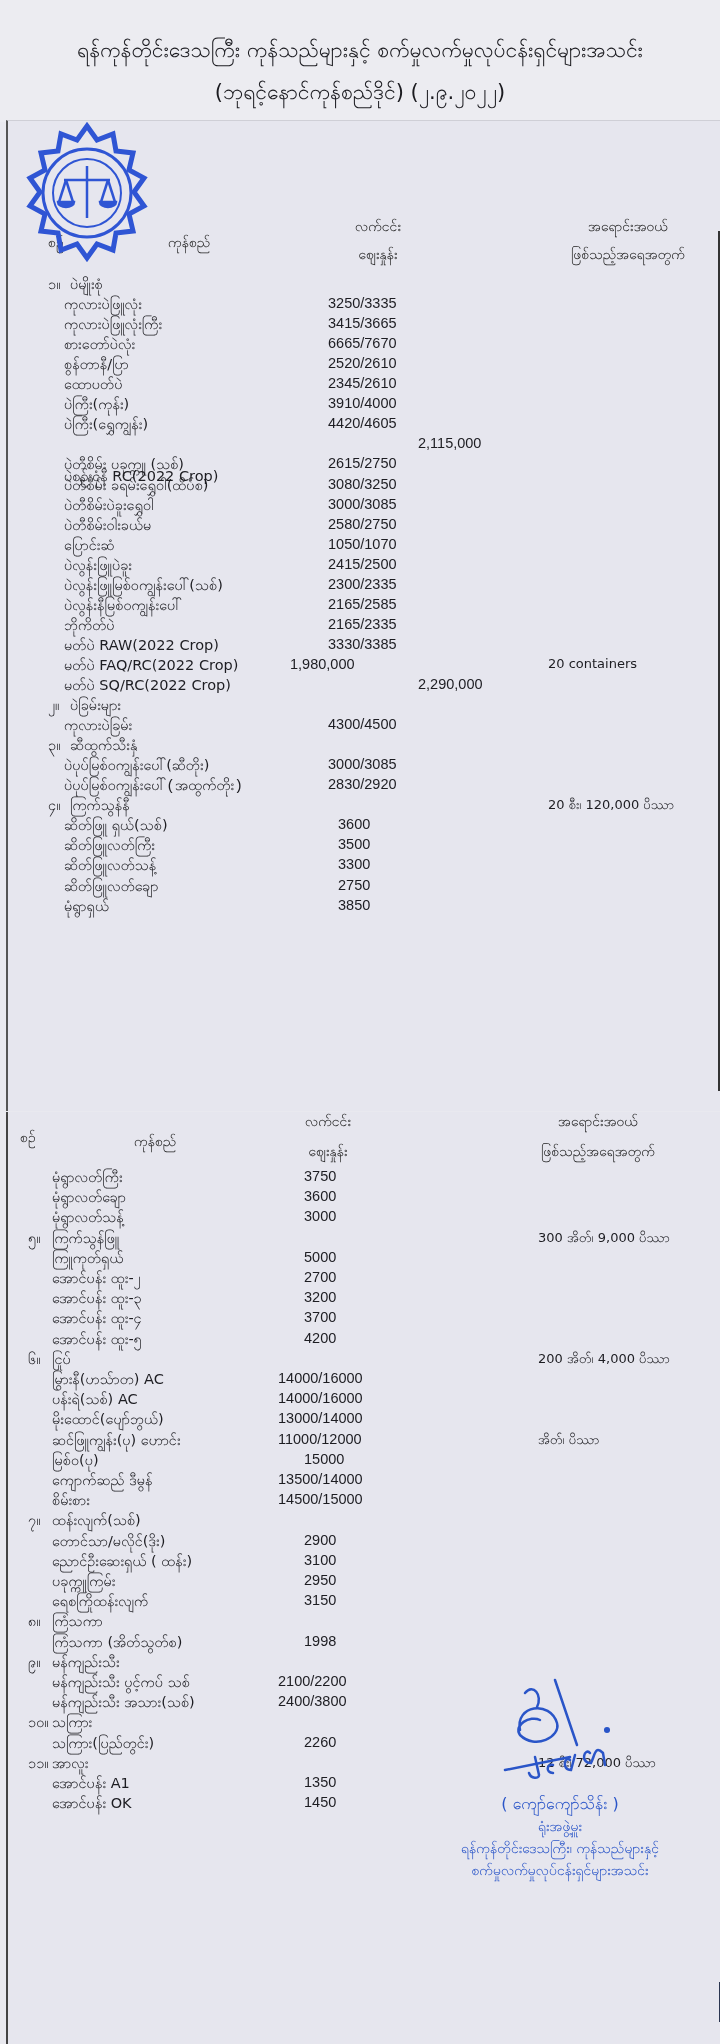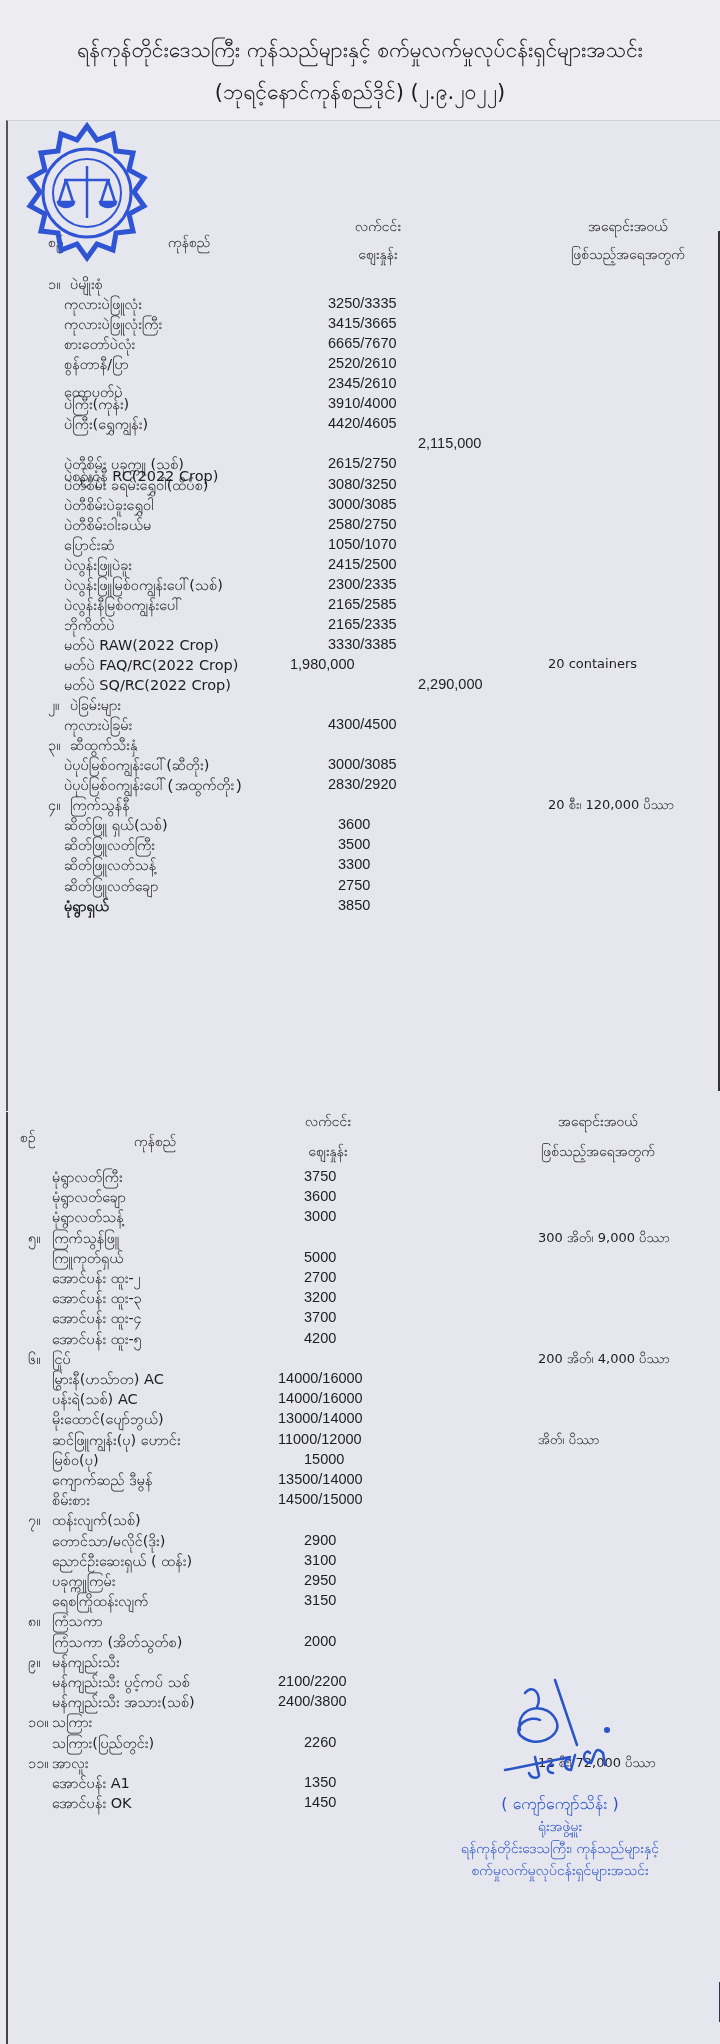--- a/index.html
+++ b/index.html
@@ -77,21 +77,21 @@
       </div>
       <div class="row" style="top: 234.2px;">
         <span class="num" style="left: 40px;"></span>
         <span class="name" style="left: 56px;">စွန်တာနီ/ပြာ</span>
         <span class="price" style="left: 320px;">2520/2610</span>
         <span class="big" style="left: 410px;"></span>
         <span class="note" style="left: 540px;"></span>
       </div>
       <div class="row" style="top: 254.25px;">
         <span class="num" style="left: 40px;"></span>
-        <span class="name" style="left: 56px; margin-top: 8px;">ထောပတ်ပဲ</span>
+        <span class="name" style="left: 56px;">ထောပတ်ပဲ</span>
         <span class="price" style="left: 320px;">2345/2610</span>
         <span class="big" style="left: 410px;"></span>
         <span class="note" style="left: 540px;"></span>
       </div>
       <div class="row" style="top: 274.3px;">
         <span class="num" style="left: 40px;"></span>
         <span class="name" style="left: 56px;">ပဲကြီး(ကုန်း)</span>
         <span class="price" style="left: 320px;">3910/4000</span>
         <span class="big" style="left: 410px;"></span>
         <span class="note" style="left: 540px;"></span>
@@ -259,21 +259,21 @@
       </div>
       <div class="row" style="top: 755.5px;">
         <span class="num" style="left: 40px;"></span>
         <span class="name" style="left: 56px;">ဆိတ်ဖြူလတ်ချော</span>
         <span class="price" style="left: 330px;">2750</span>
         <span class="big" style="left: 410px;"></span>
         <span class="note" style="left: 540px;"></span>
       </div>
       <div class="row" style="top: 775.55px;">
         <span class="num" style="left: 40px;"></span>
-        <span class="name" style="left: 56px; font-weight: bold;">မုံရွာရှယ်</span>
+        <span class="name" style="left: 56px;">မုံရွာရှယ်</span>
         <span class="price" style="left: 330px;">3850</span>
         <span class="big" style="left: 410px;"></span>
         <span class="note" style="left: 540px;"></span>
       </div>
     </div>
 </div>
 
 <svg class="seal" viewBox="0 0 150 150">
   <g fill="none" stroke="#2f55d4" stroke-width="5">
     <path d="M75 8 l10 14 l16 -6 l3 17 l17 2 l-4 17 l15 8 l-10 14 l10 14 l-15 8 l4 17 l-17 2 l-3 17 l-16 -6 l-10 14 l-10 -14 l-16 6 l-3 -17 l-17 -2 l4 -17 l-15 -8 l10 -14 l-10 -14 l15 -8 l-4 -17 l17 -2 l3 -17 l16 6 z"></path>
@@ -437,21 +437,21 @@
       </div>
       <div class="row" style="top: 500.4px;">
         <span class="num" style="left: 20px;">၈။</span>
         <span class="name" style="left: 44px;">ကြံသကာ</span>
         <span class="price" style="left: 296px;"></span>
         <span class="note" style="left: 530px;"></span>
       </div>
       <div class="row" style="top: 520.6px;">
         <span class="num" style="left: 20px;"></span>
         <span class="name" style="left: 44px;">ကြံသကာ (အိတ်သွတ်စ)</span>
-        <span class="price" style="left: 296px;">2000</span>
+        <span class="price" style="left: 296px;">1998</span>
         <span class="note" style="left: 530px;"></span>
       </div>
       <div class="row" style="top: 540.8px;">
         <span class="num" style="left: 20px;">၉။</span>
         <span class="name" style="left: 44px;">မန်ကျည်းသီး</span>
         <span class="price" style="left: 296px;"></span>
         <span class="note" style="left: 530px;"></span>
       </div>
       <div class="row" style="top: 561px;">
         <span class="num" style="left: 20px;"></span>

